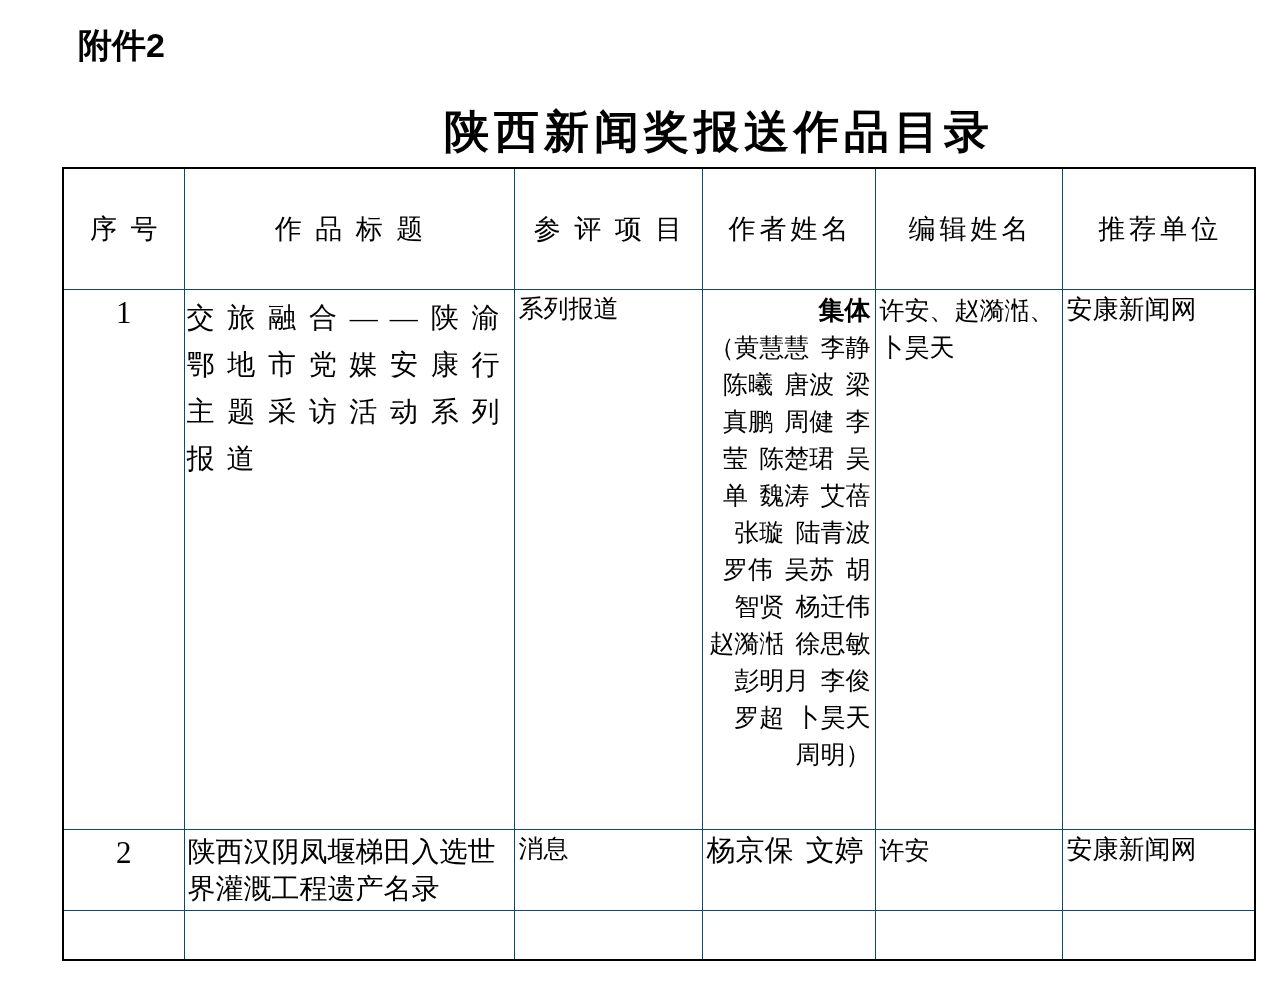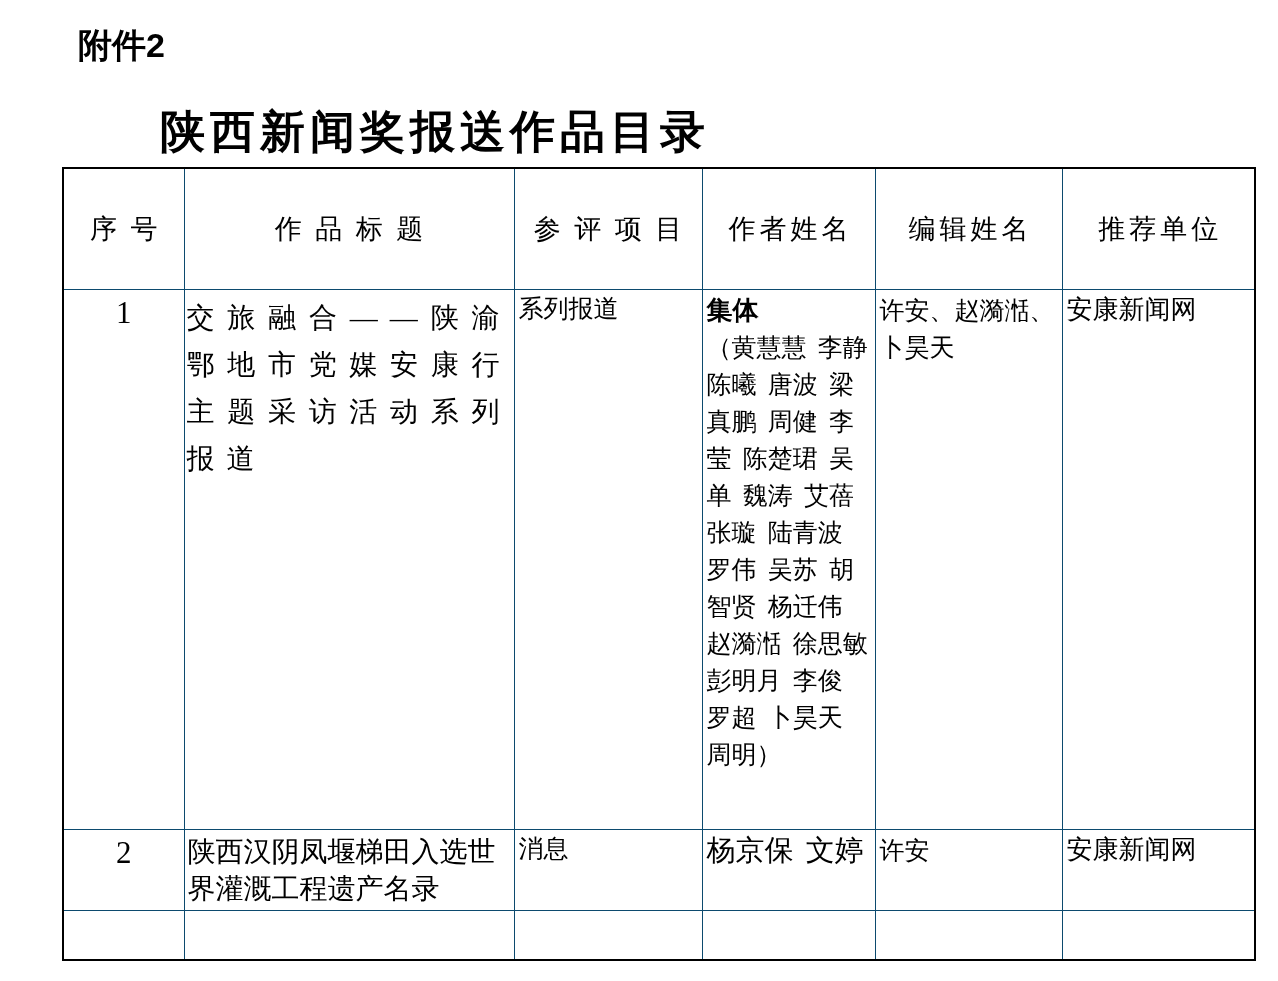--- a/index.html
+++ b/index.html
@@ -16,20 +16,21 @@
     padding-top: 26px;
     margin-left: 78px;
     font-family: "Liberation Sans", sans-serif;
     font-weight: 700;
     font-size: 34px;
     line-height: 38px;
   }
   .doc-title {
     margin-top: 44px;
     margin-left: 160px;
+    text-align: center;
     font-weight: 700;
     font-size: 45px;
     letter-spacing: 5px;
     line-height: 48px;
   }
   .doc-subtitle {
     margin-top: 30px;
     margin-left: 100px;
     text-align: center;
     font-style: italic;
@@ -83,21 +84,21 @@
     font-size: 28px;
     line-height: 37px;
     padding: 3px 3px;
   }
   td.category {
     font-size: 25px;
     line-height: 34px;
     padding-top: 2px;
   }
   td.authors-cell {
-    text-align: left;
+    text-align: right;
     font-size: 25px;
     line-height: 37px;
     word-spacing: 5px;
     margin-left: 8px;
   }
   .authors-label { font-weight: 700; font-size: 26px; }
   td.authors-plain {
     font-size: 29px;
     line-height: 37px;
     word-spacing: 5px;

